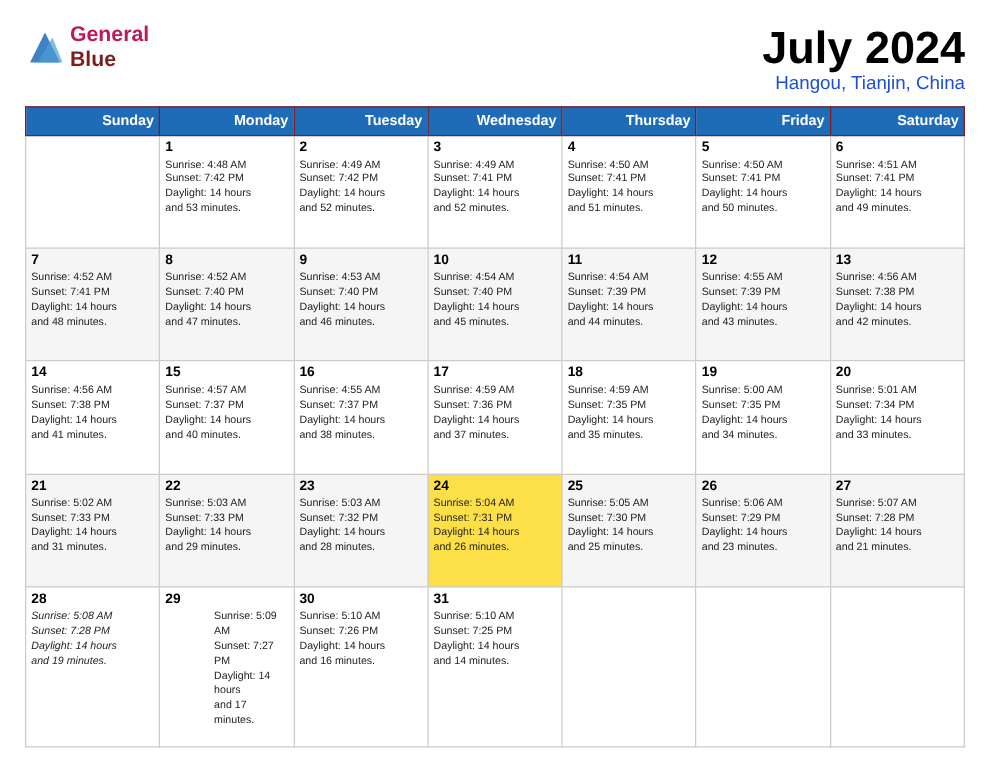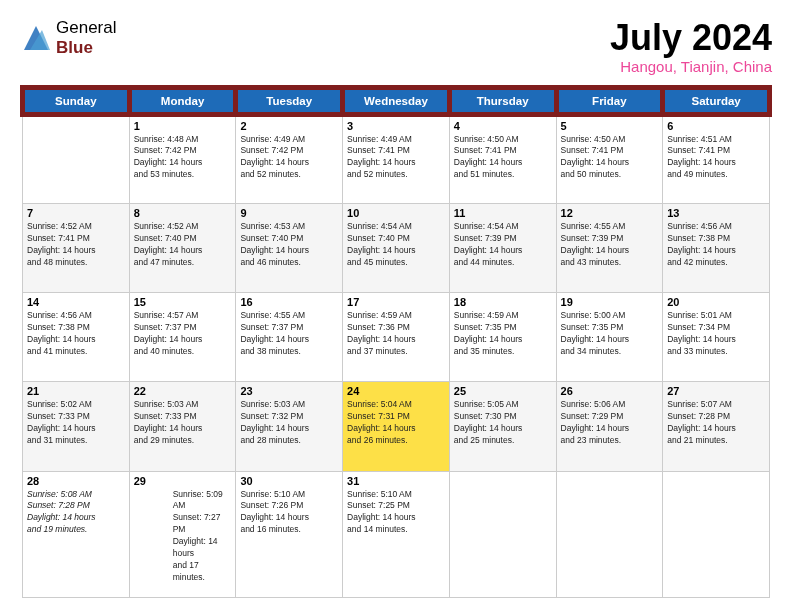--- a/index.html
+++ b/index.html
@@ -32,35 +32,35 @@
       text-align: right;
     }
     .month-title {
       font-size: 36px;
       font-weight: bold;
       color: #000000;
       line-height: 1.1;
     }
     .location {
       font-size: 15px;
-      color: #ec4899;
+      color: #1d4ed8;
     }
     .calendar-table {
       width: 100%;
       border-collapse: collapse;
       flex: 1;
     }
     .calendar-table th {
       background-color: #1e6bb8;
       color: #fff;
       font-size: 11.5px;
       font-weight: bold;
       padding: 5px 4px;
-      text-align: center;
-      border: 5px solid #7f1d1d;
+      text-align: right;
+      border: 1px solid #7f1d1d;
     }
     .calendar-table td {
       vertical-align: top;
       border: 1px solid #ccc;
       padding: 3px 4px;
       font-size: 9px;
       color: #222;
       width: calc(100% / 7);
       height: 82px;
       background: #fff;
@@ -90,21 +90,21 @@
 <div class="page">
   <div class="header">
     <div class="logo">
       <div style="display:flex;align-items:center;gap:4px;">
         <svg width="32" height="32" viewBox="0 0 32 32">
           <rect x="0" y="0" width="32" height="32" fill="none"></rect>
           <polygon points="4,28 16,4 28,28" fill="#1e6bb8" opacity="0.85"></polygon>
           <polygon points="10,28 22,8 30,28" fill="#4a9fd4" opacity="0.7"></polygon>
         </svg>
         <div>
-          <div style="font-size:17px;font-weight:normal;color:#000000;line-height:1.15;">General</div>
+          <div style="font-size:17px;font-weight:bold;color:#be185d;line-height:1.15;">General</div>
           <div style="font-size:17px;font-weight:bold;color:#7f1d1d;line-height:1.15;">Blue</div>
         </div>
       </div>
     </div>
     <div class="title-block">
       <div class="month-title">July 2024</div>
       <div class="location">Hangou, Tianjin, China</div>
     </div>
   </div>
 

